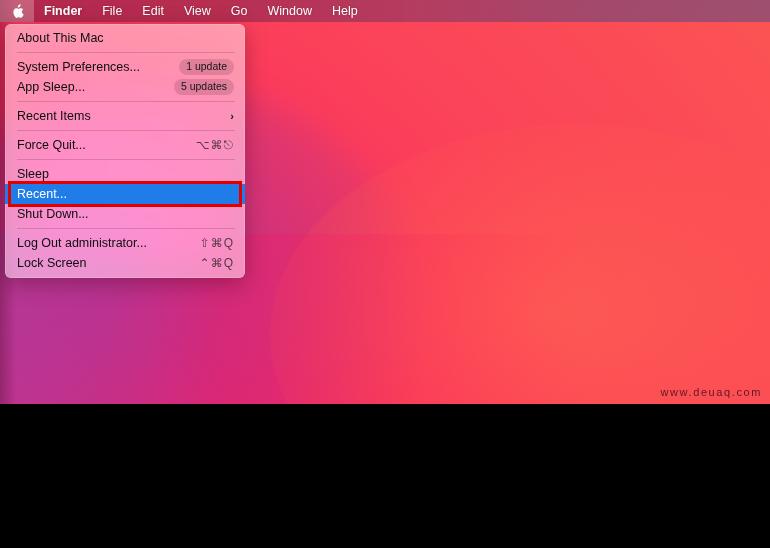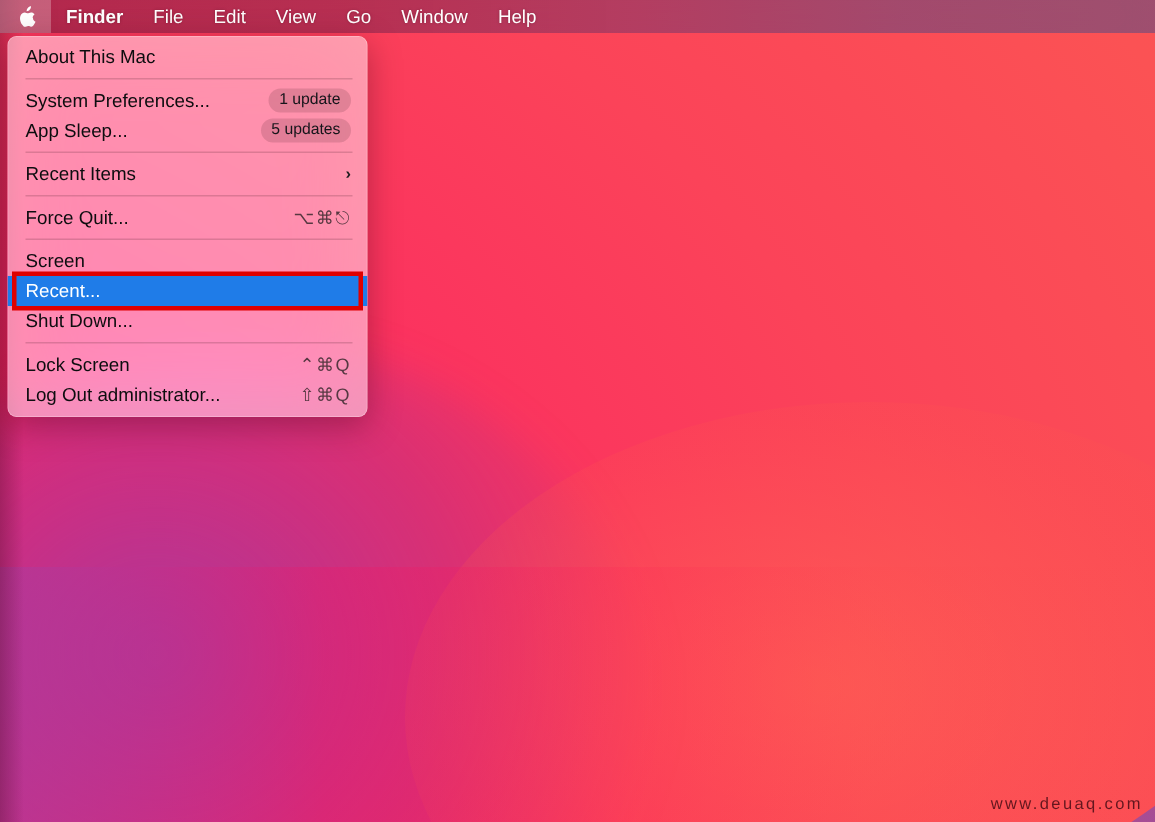--- a/index.html
+++ b/index.html
@@ -10,21 +10,21 @@
   body {
     width: 770px;
     height: 548px;
     overflow: hidden;
     font-family: "Liberation Sans", sans-serif;
   }
 
   #screen {
     position: relative;
     width: 770px;
-    height: 548px;
+    height: 404px;
     overflow: hidden;
     background: #7dd3fc;
   }
 
   
   .wp-base {
     position: absolute;
     inset: 0;
     background:
       linear-gradient(150deg,
@@ -291,43 +291,43 @@
     <div class="sep"></div>
 
     <div class="mrow">
       <span class="label">Force Quit...</span>
       <span class="accessory">⌥⌘⎋</span>
     </div>
 
     <div class="sep"></div>
 
     <div class="mrow">
-      <span class="label">Screen</span>
+      <span class="label">Sleep</span>
     </div>
 
     <div class="anno-wrap">
       <div class="mrow selected">
         <span class="label">Recent...</span>
       </div>
       <div class="anno"></div>
     </div>
 
     <div class="mrow">
       <span class="label">Shut Down...</span>
     </div>
 
     <div class="sep"></div>
 
     <div class="mrow">
+      <span class="label">Log Out administrator...</span>
+      <span class="accessory">⇧⌘Q</span>
+    </div>
+
+    <div class="mrow">
       <span class="label">Lock Screen</span>
       <span class="accessory">⌃⌘Q</span>
     </div>
 
-    <div class="mrow">
-      <span class="label">Log Out administrator...</span>
-      <span class="accessory">⇧⌘Q</span>
-    </div>
-
   </div>
 
   <div class="watermark">www.deuaq.com</div>
 
 </div>
 
 </body></html>

